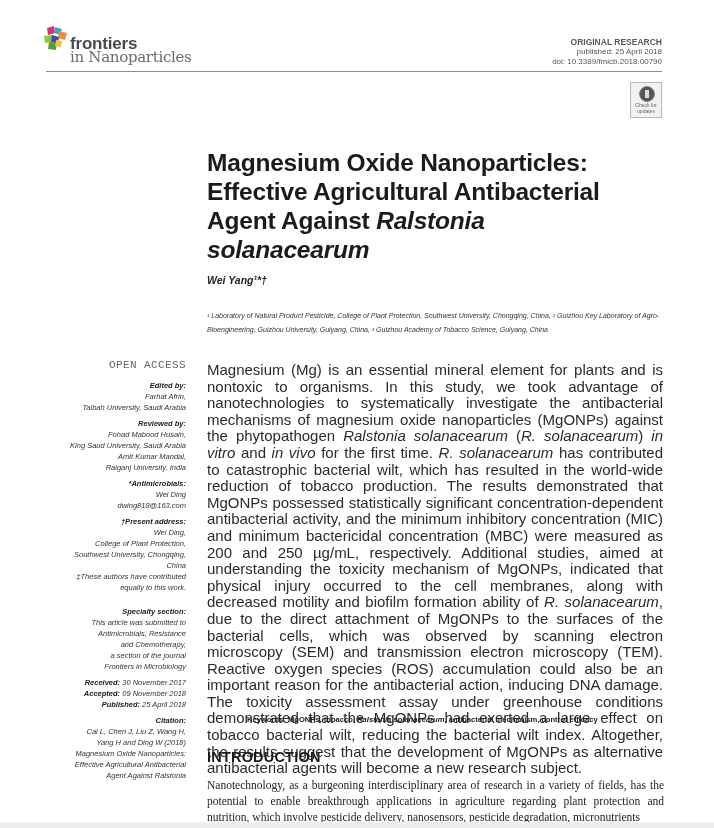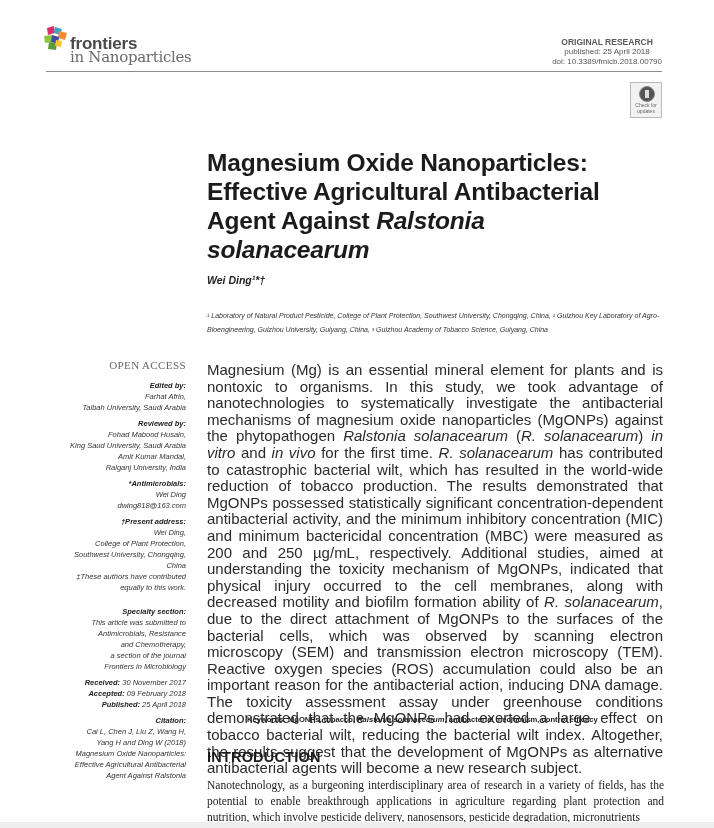--- a/index.html
+++ b/index.html
@@ -9,36 +9,36 @@
   }
   .page { position: absolute; left: 0; top: 0; width: 714px; height: 822px; background: #fff; }
   .bottom-band { position: absolute; left: 0; top: 822px; width: 714px; height: 6px; background: #eeeeee; }
 
   
   .logo { position: absolute; left: 44px; top: 26px; }
   .logo-mark { position: absolute; left: 0; top: 0; width: 24px; height: 24px; }
   .logo-word1 { position: absolute; left: 26px; top: 8px; font-size: 17px; font-weight: bold; color: #4a4a4a; letter-spacing: -0.2px; white-space: nowrap; }
   .logo-word2 { position: absolute; left: 26px; top: 22px; font-family: "DejaVu Serif", serif; font-size: 15px; color: #6a6a6a; white-space: nowrap; letter-spacing: -0.3px; }
   .header-rule { position: absolute; left: 46px; top: 71px; width: 616px; height: 1px; background: #8c8c8c; }
-  .meta { position: absolute; right: 52px; top: 37px; text-align: center; font-size: 8px; line-height: 10px; color: #555; }
+  .meta { position: absolute; right: 52px; top: 37px; text-align: right; font-size: 8px; line-height: 10px; color: #555; }
   .meta .type { font-weight: bold; color: #5a5a5a; font-size: 8.5px; }
   .check-badge { position: absolute; left: 630px; top: 82px; width: 32px; height: 36px; border: 1px solid #b9b9b9; background: #f2f2f2; box-sizing: border-box; }
   .check-badge .circle { position: absolute; left: 8px; top: 3px; width: 14px; height: 14px; border-radius: 50%; background: #555; border: 1px solid #888; }
   .check-badge .circle::after { content: ""; position: absolute; left: 5px; top: 3px; width: 4px; height: 8px; background: #ddd; }
   .check-badge .txt { position: absolute; left: 0; top: 20px; width: 100%; text-align: center; font-size: 5px; line-height: 5.5px; color: #666; }
 
   
   .title { position: absolute; left: 207px; top: 148px; width: 470px; font-size: 24.5px; line-height: 29px; font-weight: bold; color: #1b1b1b; letter-spacing: -0.2px; }
   .title i { }
   .authors { position: absolute; left: 207px; top: 273px; width: 440px; font-size: 10.5px; line-height: 14px; font-weight: bold; font-style: italic; color: #222; }
   .affil { position: absolute; left: 207px; top: 309px; width: 460px; font-size: 7px; line-height: 13.5px; font-style: italic; color: #333; }
 
   
   .sidebar { position: absolute; left: 40px; top: 360px; width: 146px; text-align: right; font-size: 7.5px; line-height: 11px; font-style: italic; color: #333; }
-  .open-access { font-family: Liberation Serif, serif; font-style: normal; font-size: 11px; color: #666; letter-spacing: 0.4px; margin-bottom: 9px; }
+  .open-access { font-family: Liberation Mono, monospace; font-style: normal; font-size: 11px; color: #666; letter-spacing: 0.4px; margin-bottom: 9px; }
   .sb-head { font-weight: bold; color: #222; }
   .sb-block { margin-bottom: 5px; }
   .sb-gap { height: 8px; }
 
   
   .abstract { position: absolute; left: 207px; top: 362px; width: 456px; font-size: 15px; line-height: 16.6px; color: #2b2b2b; text-align: justify; }
   .abstract i { font-style: italic; }
   .keywords { position: absolute; left: 207px; top: 715px; width: 460px; font-size: 7.6px; font-weight: bold; color: #222; white-space: nowrap; padding-left: 40px; }
   .keywords i { font-style: italic; }
   .intro-head { position: absolute; left: 207px; top: 749px; font-size: 14.5px; font-weight: bold; color: #1b1b1b; letter-spacing: 0.2px; }
@@ -79,21 +79,21 @@
   </div>
 
   <div class="title">
     <div>Magnesium Oxide Nanoparticles:</div>
     <div>Effective Agricultural Antibacterial</div>
     <div><span>Agent Against </span><i>Ralstonia</i></div>
     <div><i>solanacearum</i></div>
   </div>
 
   <div class="authors">
-    <div>Wei Ding¹*†</div>
+    <div>Wei Yang¹*†</div>
   </div>
 
   <div class="affil">¹ Laboratory of Natural Product Pesticide, College of Plant Protection, Southwest University, Chongqing, China, ² Guizhou Key Laboratory of Agro-Bioengineering, Guizhou University, Guiyang, China, ³ Guizhou Academy of Tobacco Science, Guiyang, China</div>
 
   <div class="sidebar">
     <div class="open-access">OPEN ACCESS</div>
 
     <div class="sb-block">
       <div class="sb-head">Edited by:</div>
       <div>Farhat Afrin,</div>
@@ -129,21 +129,21 @@
       <div class="sb-head">Specialty section:</div>
       <div>This article was submitted to</div>
       <div>Antimicrobials, Resistance</div>
       <div>and Chemotherapy,</div>
       <div>a section of the journal</div>
       <div>Frontiers in Microbiology</div>
     </div>
 
     <div class="sb-block">
       <div><span class="sb-head">Received:</span><span> 30 November 2017</span></div>
-      <div><span class="sb-head">Accepted:</span><span> 09 February 2018</span></div>
+      <div><span class="sb-head">Accepted:</span><span> 09 November 2018</span></div>
       <div><span class="sb-head">Published:</span><span> 25 April 2018</span></div>
     </div>
 
     <div class="sb-block">
       <div class="sb-head">Citation:</div>
       <div>Cai L, Chen J, Liu Z, Wang H,</div>
       <div>Yang H and Ding W (2018)</div>
       <div>Magnesium Oxide Nanoparticles:</div>
       <div>Effective Agricultural Antibacterial</div>
       <div>Agent Against Ralstonia</div>

